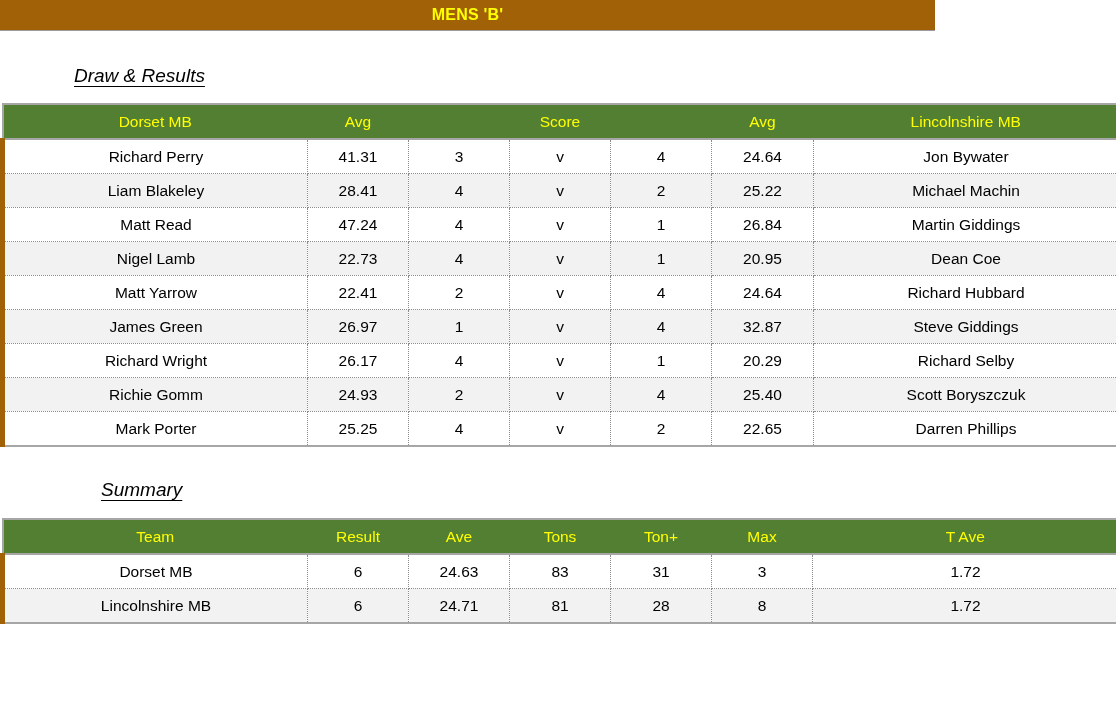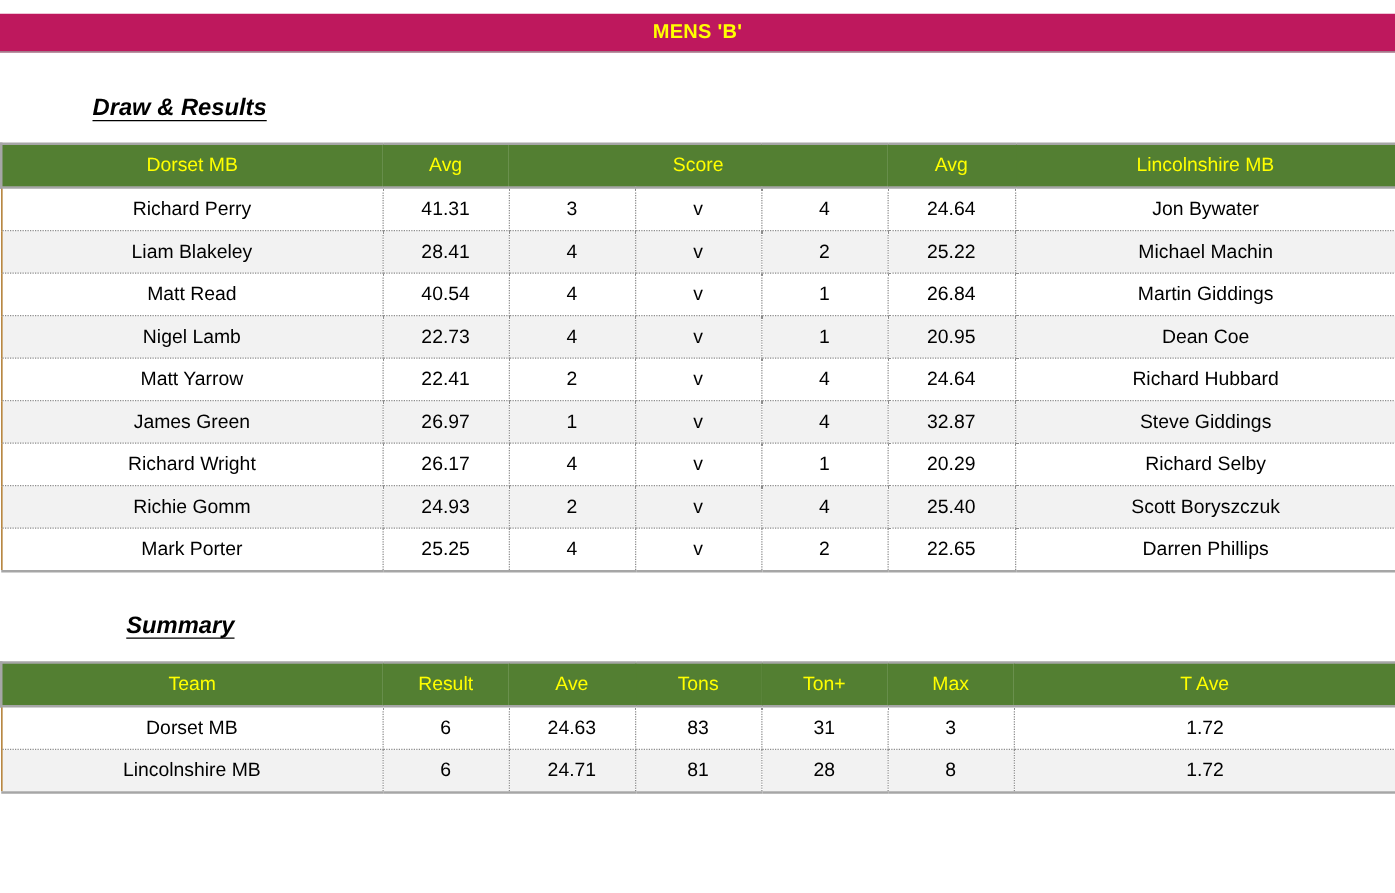--- a/index.html
+++ b/index.html
@@ -10,41 +10,40 @@
   body {
     width: 1116px;
     height: 714px;
     font-family: "Liberation Sans", sans-serif;
     color: #000000;
     overflow: hidden;
   }
 
   
   .title-bar {
-    width: 1116px;
+    width: 935px;
     height: 31px;
-    background: #be185d;
+    background: #a16207;
     border-bottom: 1px solid #9a9a9a;
     display: flex;
     align-items: center;
     justify-content: center;
     box-sizing: border-box;
-    margin-top: 11px;
   }
   .title-bar .title-text {
     color: #FFFF00;
     font-size: 16px;
     font-weight: bold;
     letter-spacing: 0.2px;
   }
 
   
   .section-heading {
     font-size: 19px;
-    font-weight: bold;
+    font-weight: normal;
     font-style: italic;
     text-decoration: underline;
     text-underline-offset: 4px;
     color: #000000;
     display: inline-block;
   }
   .heading-draw {
     margin: 34px 0 0 74px;
   }
   .heading-summary {
@@ -77,21 +76,21 @@
     height: 31px;
     text-align: center;
     border-right: 1px dotted #8c8c8c;
     border-bottom: 1px dotted #8c8c8c;
     color: #000000;
     font-size: 15.5px;
     white-space: nowrap;
     overflow: hidden;
   }
   .grid tbody td.first-col {
-    border-left: 1px solid #a16207;
+    border-left: 5px solid #a16207;
     margin-top: 32px;
   }
   .grid tbody td.last-col {
     border-right: 1px solid #8b5cf6;
   }
   .grid tbody tr:nth-child(even) td {
     background: #F2F2F2;
   }
   .grid tbody tr:nth-child(odd) td {
     background: #FFFFFF;
@@ -165,21 +164,21 @@
             <td class="first-col">Liam Blakeley</td>
             <td>28.41</td>
             <td>4</td>
             <td>v</td>
             <td>2</td>
             <td>25.22</td>
             <td class="last-col">Michael Machin</td>
           </tr>
           <tr>
             <td class="first-col">Matt Read</td>
-            <td>40.54</td>
+            <td>47.24</td>
             <td>4</td>
             <td>v</td>
             <td>1</td>
             <td>26.84</td>
             <td class="last-col">Martin Giddings</td>
           </tr>
           <tr>
             <td class="first-col">Nigel Lamb</td>
             <td>22.73</td>
             <td>4</td>

